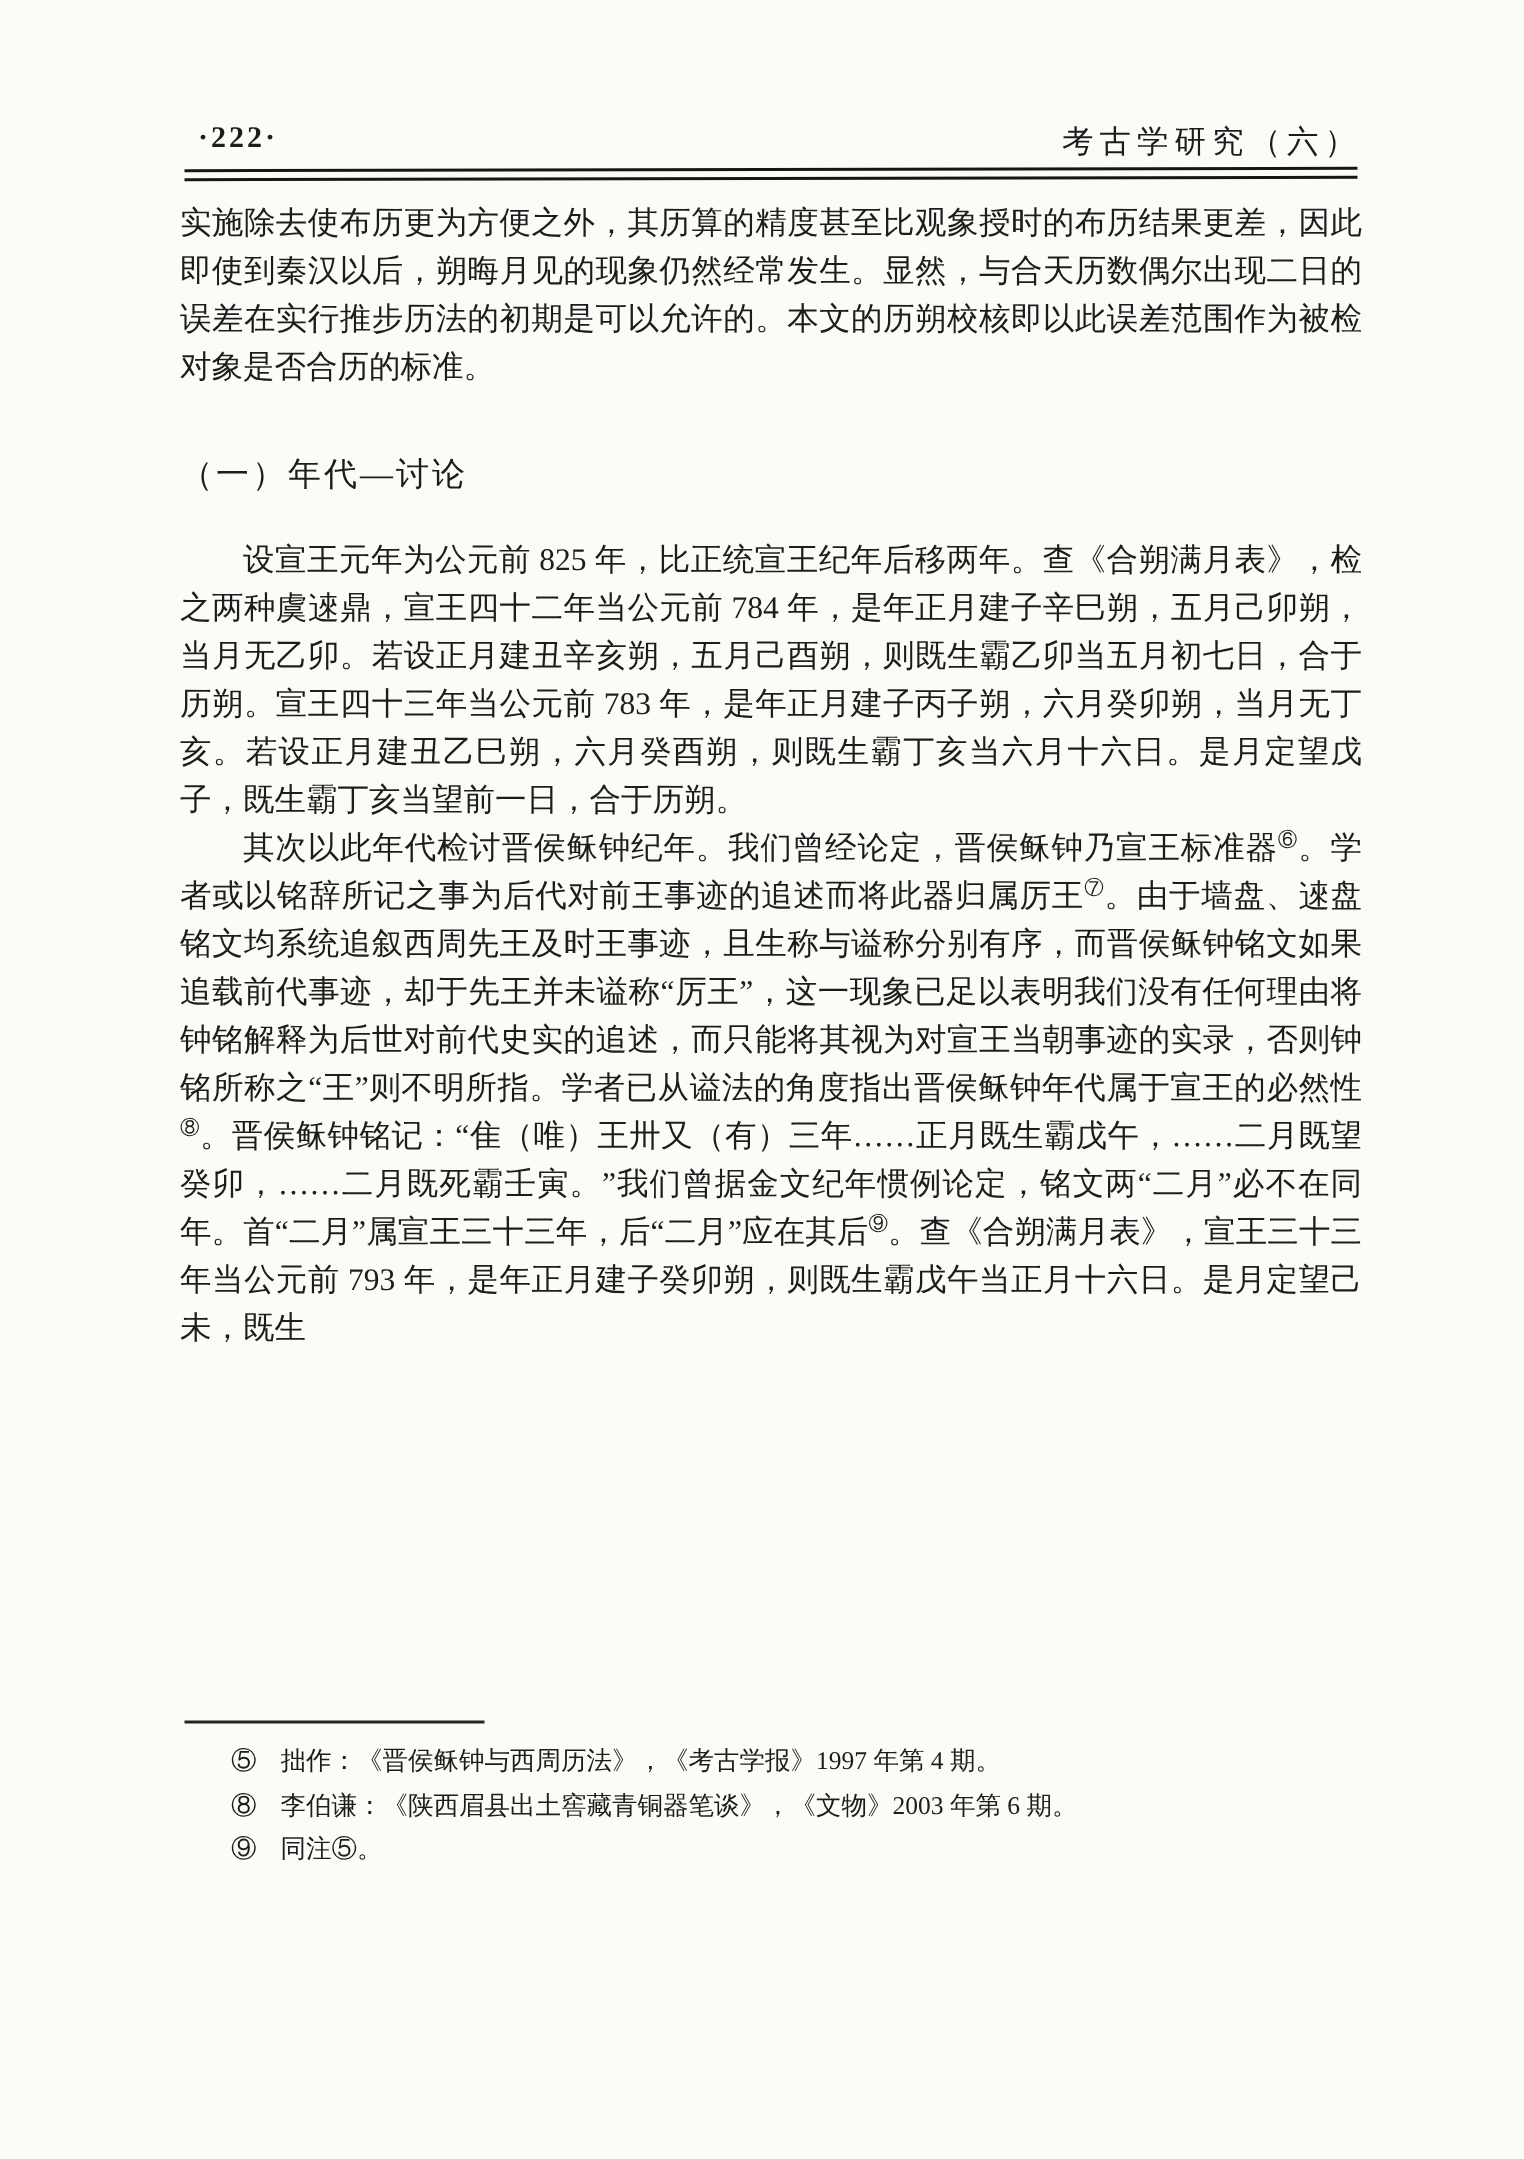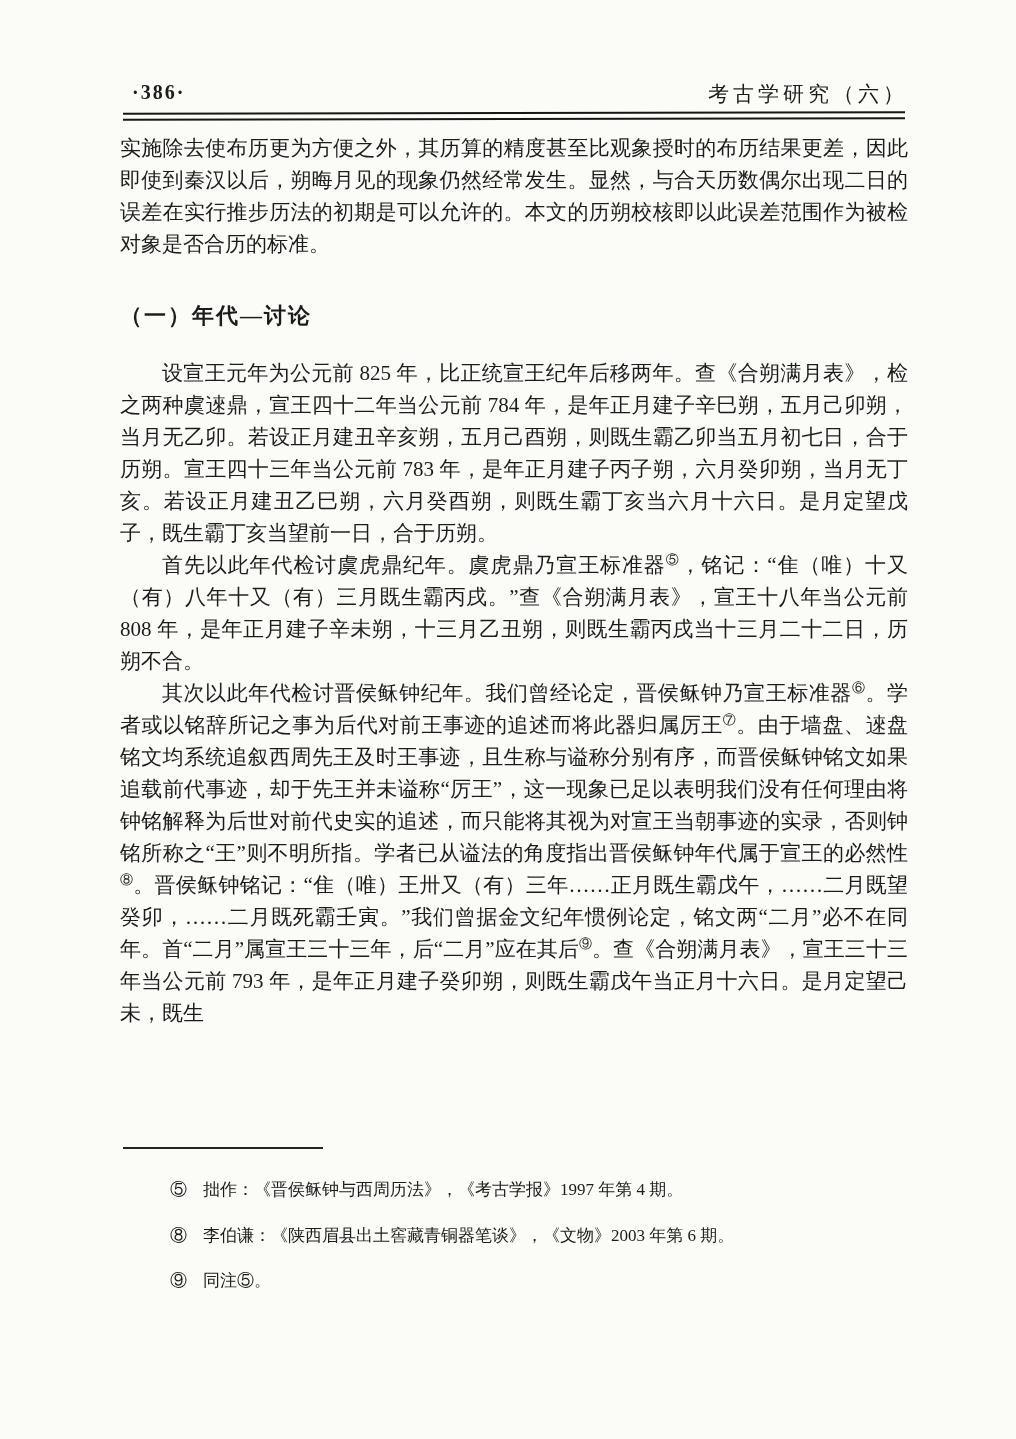--- a/index.html
+++ b/index.html
@@ -70,21 +70,21 @@
   .body-text p {
     margin: 0;
     text-indent: 2em;
   }
   .body-text p.no-indent {
     text-indent: 0;
   }
   .section-heading {
     margin: 40px 0 25px 0;
     font-size: 22px;
-    font-weight: bold;
+    font-weight: normal;
     letter-spacing: 2px;
     line-height: 32px;
   }
   sup {
     font-size: 0.62em;
     line-height: 0;
     vertical-align: super;
   }
   
   .footnote-divider {
@@ -99,43 +99,42 @@
     position: absolute;
     left: 120px;
     top: 1159px;
     width: 788px;
     font-size: 17px;
     line-height: 29.5px;
     text-align: justify;
     text-justify: inter-ideograph;
   }
   .footnotes p {
-    margin: 16px;
+    margin: 0;
     text-indent: 2em;
   }
   .fn-marker {
     padding-right: 16px;
   }
 </style>
 </head>
 <body>
 
 <div class="page">
 
   <div class="running-head">
-    <span class="page-number">·386·</span>
+    <span class="page-number">·222·</span>
     <span class="book-title">考古学研究（六）</span>
   </div>
   <div class="header-rule"></div>
 
   <div class="body-text">
     <p class="no-indent">实施除去使布历更为方便之外，其历算的精度甚至比观象授时的布历结果更差，因此即使到秦汉以后，朔晦月见的现象仍然经常发生。显然，与合天历数偶尔出现二日的误差在实行推步历法的初期是可以允许的。本文的历朔校核即以此误差范围作为被检对象是否合历的标准。</p>
     <h2 class="section-heading">（一）年代—讨论</h2>
     <p>设宣王元年为公元前 825 年，比正统宣王纪年后移两年。查《合朔满月表》，检之两种虞逨鼎，宣王四十二年当公元前 784 年，是年正月建子辛巳朔，五月己卯朔，当月无乙卯。若设正月建丑辛亥朔，五月己酉朔，则既生霸乙卯当五月初七日，合于历朔。宣王四十三年当公元前 783 年，是年正月建子丙子朔，六月癸卯朔，当月无丁亥。若设正月建丑乙巳朔，六月癸酉朔，则既生霸丁亥当六月十六日。是月定望戊子，既生霸丁亥当望前一日，合于历朔。</p>
-    <p>首先以此年代检讨虞虎鼎纪年。虞虎鼎乃宣王标准器<sup>⑤</sup>，铭记：“隹（唯）十又（有）八年十又（有）三月既生霸丙戌。”查《合朔满月表》，宣王十八年当公元前 808 年，是年正月建子辛未朔，十三月乙丑朔，则既生霸丙戌当十三月二十二日，历朔不合。</p>
     <p>其次以此年代检讨晋侯稣钟纪年。我们曾经论定，晋侯稣钟乃宣王标准器<sup>⑥</sup>。学者或以铭辞所记之事为后代对前王事迹的追述而将此器归属厉王<sup>⑦</sup>。由于墙盘、逨盘铭文均系统追叙西周先王及时王事迹，且生称与谥称分别有序，而晋侯稣钟铭文如果追载前代事迹，却于先王并未谥称“厉王”，这一现象已足以表明我们没有任何理由将钟铭解释为后世对前代史实的追述，而只能将其视为对宣王当朝事迹的实录，否则钟铭所称之“王”则不明所指。学者已从谥法的角度指出晋侯稣钟年代属于宣王的必然性<sup>⑧</sup>。晋侯稣钟铭记：“隹（唯）王卅又（有）三年……正月既生霸戊午，……二月既望癸卯，……二月既死霸壬寅。”我们曾据金文纪年惯例论定，铭文两“二月”必不在同年。首“二月”属宣王三十三年，后“二月”应在其后<sup>⑨</sup>。查《合朔满月表》，宣王三十三年当公元前 793 年，是年正月建子癸卯朔，则既生霸戊午当正月十六日。是月定望己未，既生</p>
   </div>
 
   <div class="footnote-divider"></div>
 
   <div class="footnotes">
     <p><span class="fn-marker">⑤</span><span>拙作：《晋侯稣钟与西周历法》，《考古学报》1997 年第 4 期。</span></p>
     <p><span class="fn-marker">⑧</span><span>李伯谦：《陕西眉县出土窖藏青铜器笔谈》，《文物》2003 年第 6 期。</span></p>
     <p><span class="fn-marker">⑨</span><span>同注⑤。</span></p>
   </div>

